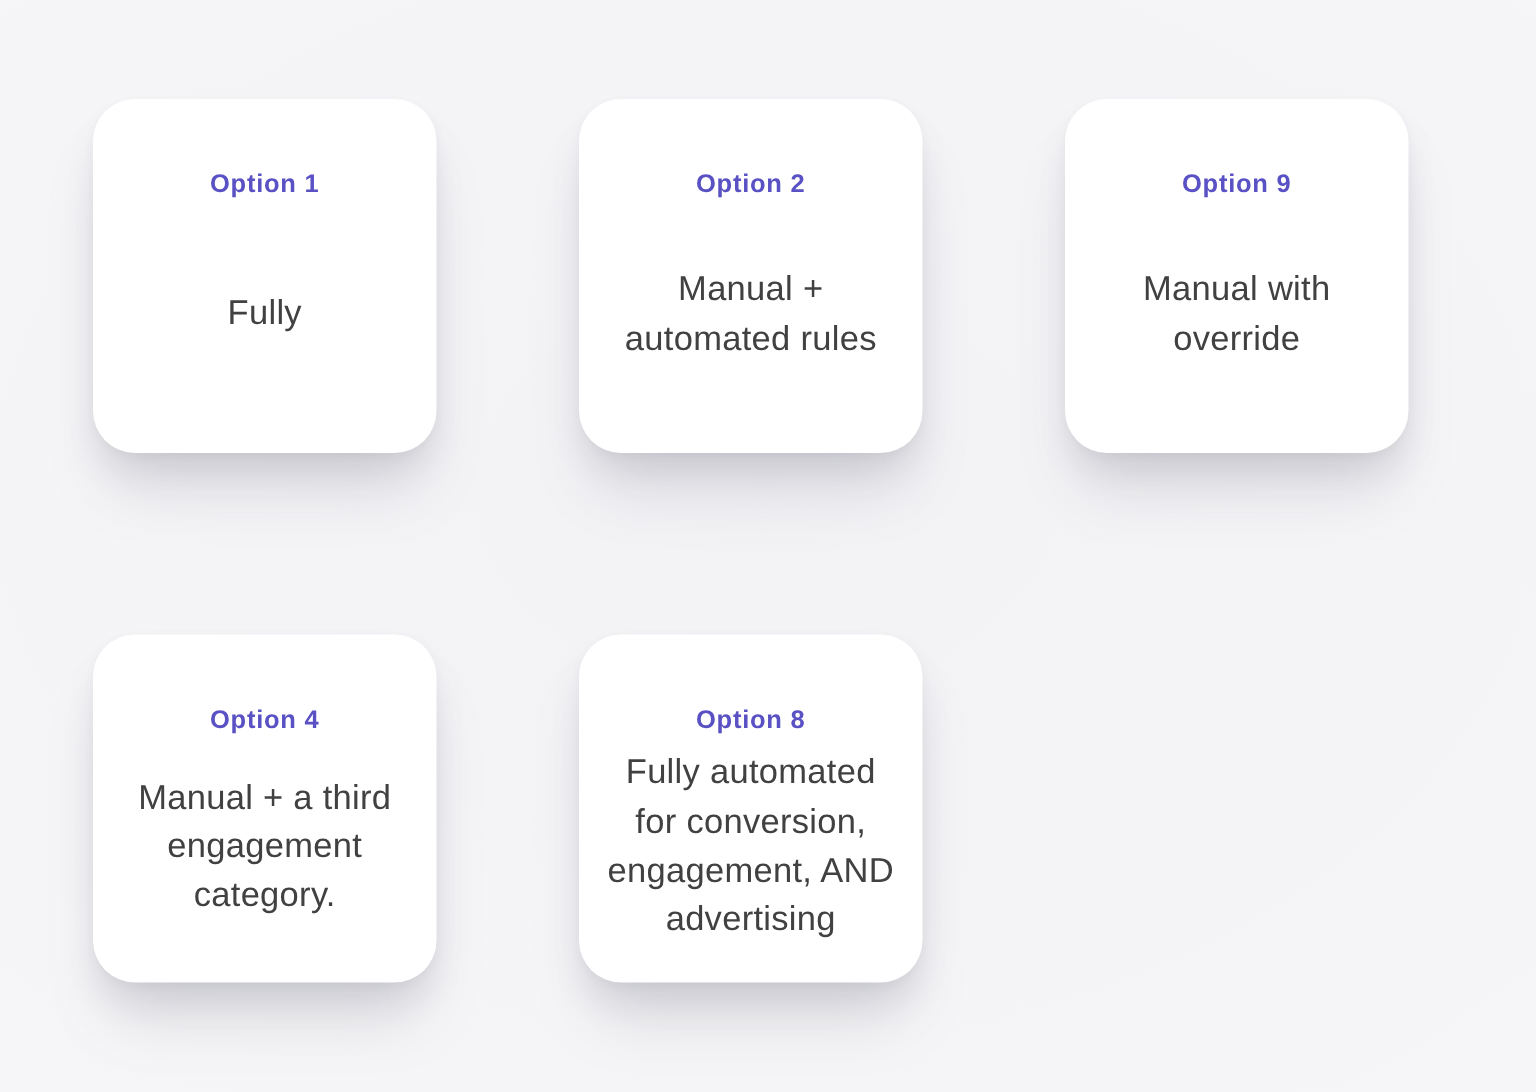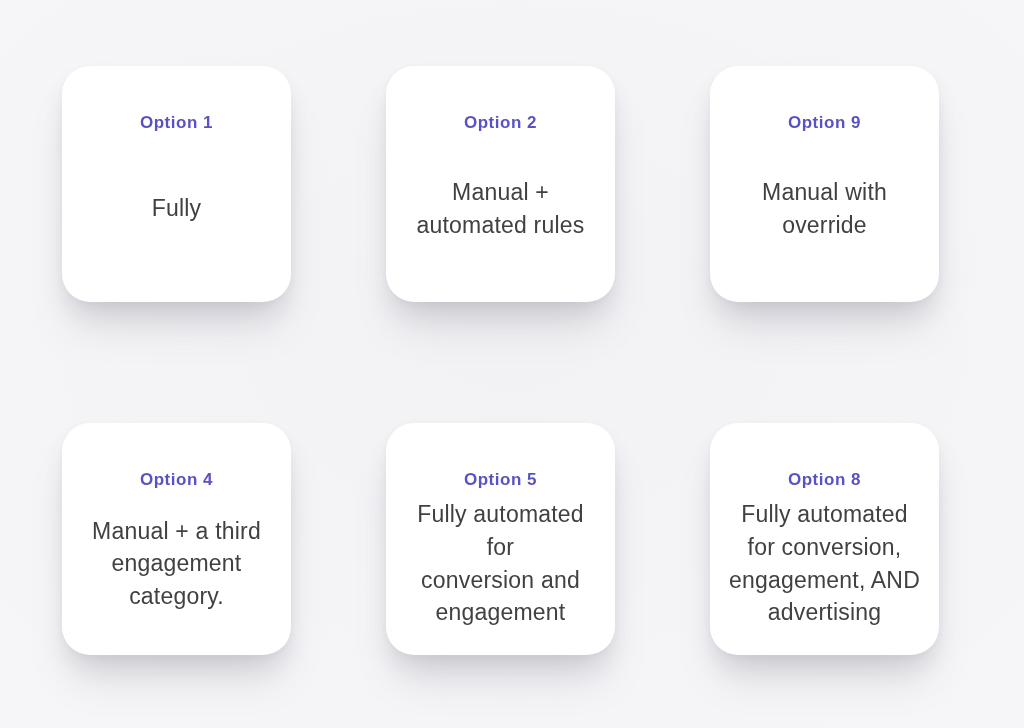--- a/index.html
+++ b/index.html
@@ -85,26 +85,20 @@
 override</div>
   </div>
 
   <div class="card">
     <div class="card-label">Option 4</div>
     <div class="card-desc">Manual + a third
 engagement
 category.</div>
   </div>
 
-  <div class="card">
-    <div class="card-label">Option 5</div>
-    <div class="card-desc">Fully automated for
-conversion and
-engagement</div>
-  </div>
 
   <div class="card">
     <div class="card-label">Option 8</div>
     <div class="card-desc">Fully automated
 for conversion,
 engagement, AND
 advertising</div>
   </div>
 
 </div>

